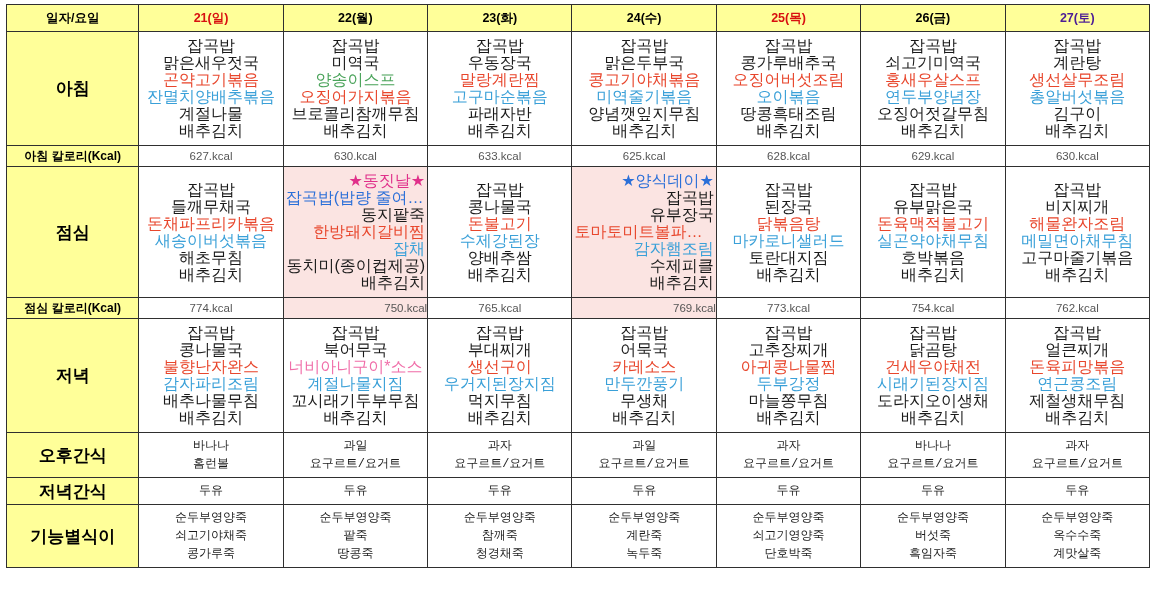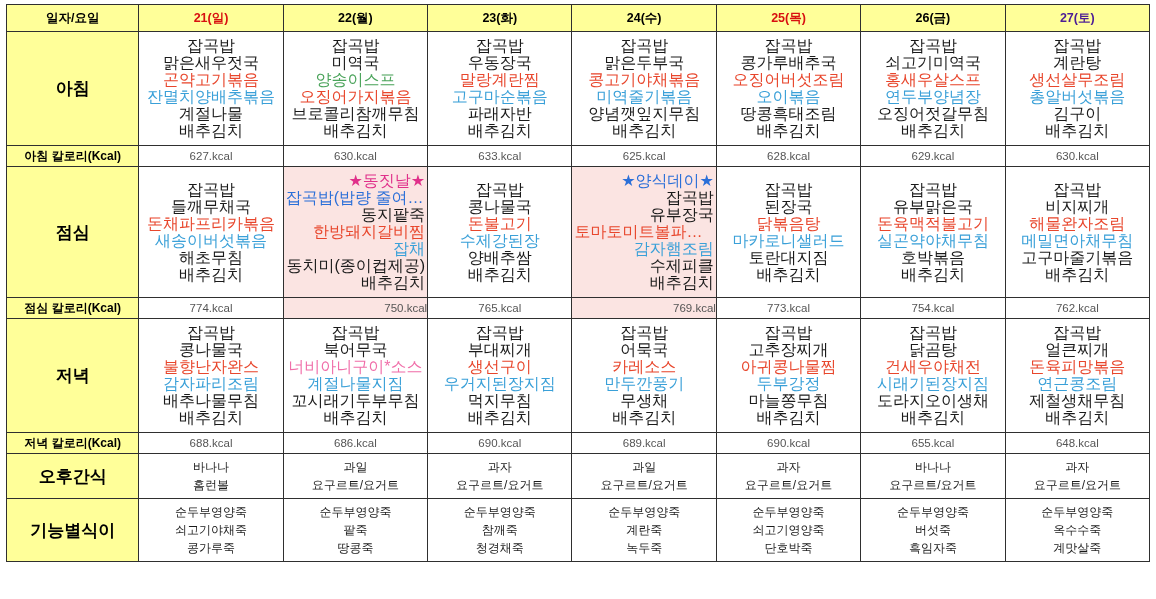--- a/index.html
+++ b/index.html
@@ -18,21 +18,21 @@
   .kcal-lbl{background:#ffff99;font-weight:bold;font-size:12px;}
   .pink{background:#fbe4e2;text-align:right;}
   .item{display:block;white-space:nowrap;overflow:hidden;text-overflow:ellipsis;}
   .c-black{color:#1a1a1a;}
   .c-red{color:#e8462c;}
   .c-blue{color:#3aa0d8;}
   .c-green{color:#4aa35a;}
   .c-pink{color:#f06ea9;}
   .c-darkblue{color:#2b6fd8;}
   .c-magenta{color:#e0308a;}
-  .snack{font-size:12px;line-height:18px;padding:4px 2px;color:#1a1a1a;}
+  .snack{font-size:12px;line-height:18px;padding:4px 2px;color:#1a1a1a;font-family:Liberation Mono, monospace;}
   .snack .item{color:#1a1a1a;}
 </style>
 </head>
 <body>
 
 <div id="sheet">
   <table>
     <colgroup>
       <col class="lbl">
         <col class="day">
@@ -250,30 +250,20 @@
           </td>
         <td class="cell">
             <span class="item c-black">잡곡밥</span>
             <span class="item c-black">얼큰찌개</span>
             <span class="item c-red">돈육피망볶음</span>
             <span class="item c-blue">연근콩조림</span>
             <span class="item c-black">제철생채무침</span>
             <span class="item c-black">배추김치</span>
           </td>
       </tr>
-      <tr>
-        <td class="rowlabel kcal-lbl">저녁 칼로리(Kcal)</td>
-        <td class="kcal">688.kcal</td>
-        <td class="kcal">686.kcal</td>
-        <td class="kcal">690.kcal</td>
-        <td class="kcal">689.kcal</td>
-        <td class="kcal">690.kcal</td>
-        <td class="kcal">655.kcal</td>
-        <td class="kcal">648.kcal</td>
-      </tr>
 
       <tr>
         <td class="rowlabel">오후간식</td>
         <td class="snack">
             <span class="item">바나나</span>
             <span class="item">홈런볼</span>
           </td>
         <td class="snack">
             <span class="item">과일</span>
             <span class="item">요구르트/요거트</span>
@@ -293,20 +283,30 @@
         <td class="snack">
             <span class="item">바나나</span>
             <span class="item">요구르트/요거트</span>
           </td>
         <td class="snack">
             <span class="item">과자</span>
             <span class="item">요구르트/요거트</span>
           </td>
       </tr>
 
+      <tr>
+        <td class="rowlabel">저녁간식</td>
+        <td class="snack">두유</td>
+        <td class="snack">두유</td>
+        <td class="snack">두유</td>
+        <td class="snack">두유</td>
+        <td class="snack">두유</td>
+        <td class="snack">두유</td>
+        <td class="snack">두유</td>
+      </tr>
 
       <tr>
         <td class="rowlabel">기능별식이</td>
         <td class="snack">
             <span class="item">순두부영양죽</span>
             <span class="item">쇠고기야채죽</span>
             <span class="item">콩가루죽</span>
           </td>
         <td class="snack">
             <span class="item">순두부영양죽</span>

